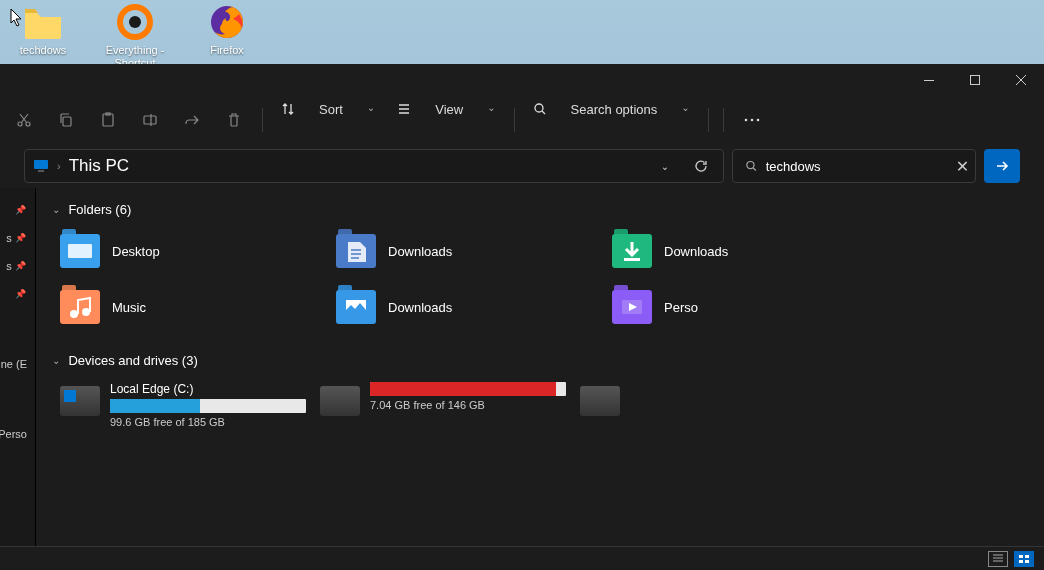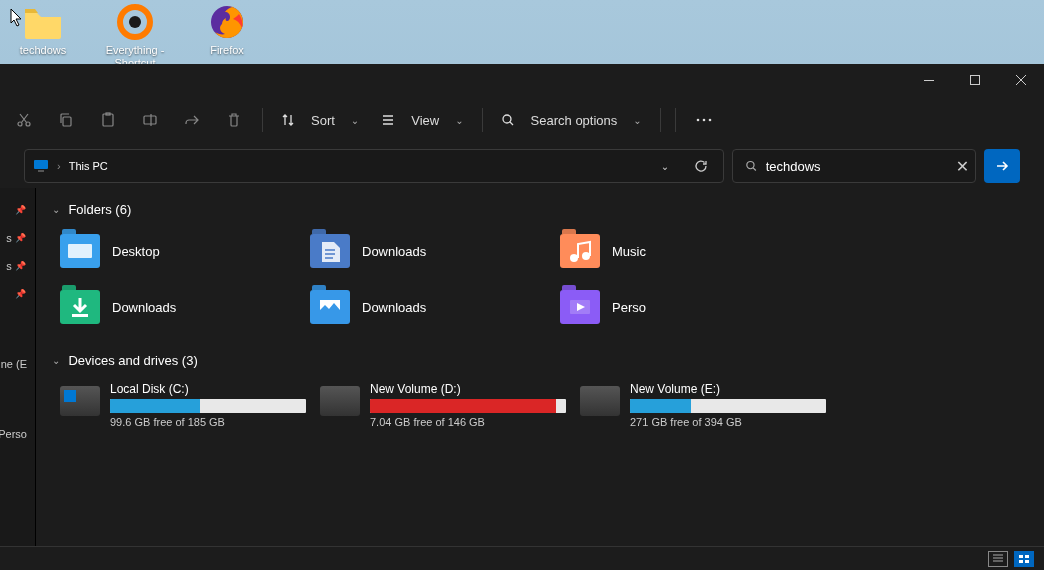--- a/index.html
+++ b/index.html
@@ -14,44 +14,44 @@
 
 .window { position: absolute; top: 64px; left: 0; width: 1044px; height: 506px; background: #1c1c1c; display: flex; flex-direction: column; }
 
 .titlebar { height: 32px; display: flex; justify-content: flex-end; align-items: center; }
 .winbtn { width: 46px; height: 32px; display: flex; align-items: center; justify-content: center; color: #ccc; cursor: pointer; }
 
 .toolbar { height: 48px; display: flex; align-items: center; padding: 0 4px; gap: 2px; }
 .tbtn { width: 40px; height: 36px; display: flex; align-items: center; justify-content: center; color: #888; cursor: pointer; border-radius: 4px; }
 .tbtn.enabled { color: #ddd; }
 .tsep { width: 1px; height: 24px; background: #3a3a3a; margin: 0 6px; }
-.tcombo { display: flex; align-items: center; gap: 16px; padding: 0 10px; height: 36px; color: #ddd; font-size: 13px; cursor: pointer; border-radius: 4px; }
+.tcombo { display: flex; align-items: flex-start; gap: 24px; padding: 0 10px; height: 36px; color: #ddd; font-size: 13px; cursor: pointer; border-radius: 4px; }
 .tcombo .chev { font-size: 10px; color: #aaa; }
 
 .addr-row { height: 44px; display: flex; align-items: center; padding: 0 24px; gap: 8px; }
 .addr-bar { flex: 1; height: 34px; background: #191919; border: 1px solid #3a3a3a; border-radius: 4px; display: flex; align-items: center; padding: 0 8px; gap: 8px; }
-.addr-bar .crumb { color: #fff; font-size: 11px; }
+.addr-bar .crumb { color: #fff; font-size: 17px; }
 .addr-bar .spacer { flex: 1; }
 .addr-bar .abtn { width: 28px; height: 28px; display: flex; align-items: center; justify-content: center; color: #ccc; cursor: pointer; }
 .search-bar { width: 244px; height: 34px; background: #191919; border: 1px solid #3a3a3a; border-radius: 4px; display: flex; align-items: center; padding: 0 0 0 12px; gap: 8px; }
 .search-bar .sico { color: #aaa; }
 .search-bar .stext { flex: 1; color: #fff; font-size: 13px; background: transparent; border: none; outline: none; }
 .search-bar .sclear { width: 28px; color: #ccc; cursor: pointer; text-align: center; }
 .go-btn { width: 36px; height: 34px; background: #0067c0; border-radius: 4px; display: flex; align-items: center; justify-content: center; color: #fff; cursor: pointer; }
 
 .body-row { flex: 1; display: flex; overflow: hidden; }
 .nav-pane { width: 36px; background: #191919; border-right: 1px solid #000; padding-top: 8px; }
 .nav-item { height: 28px; display: flex; align-items: center; justify-content: flex-end; padding-right: 8px; color: #ccc; font-size: 11px; gap: 4px; cursor: pointer; }
 .pin { font-size: 9px; }
 
 .content { flex: 1; padding: 8px 12px; overflow: auto; color: #fff; }
 .group-header { display: flex; align-items: center; gap: 8px; font-size: 13px; color: #fff; padding: 6px 4px; cursor: pointer; }
 .group-header .gchev { font-size: 10px; color: #aaa; }
 
-.folder-grid { display: grid; grid-template-columns: repeat(3, 250px); gap: 12px 0; padding: 6px 10px 18px 10px; }
+.folder-grid { display: grid; grid-template-columns: repeat(3, 250px); gap: 12px 26px; padding: 6px 10px 18px 10px; }
 .folder-item { display: flex; align-items: center; gap: 12px; height: 44px; cursor: pointer; border-radius: 4px; padding: 2px; }
 .folder-ico { width: 40px; height: 34px; border-radius: 3px; display: flex; align-items: center; justify-content: center; position: relative; }
 .folder-ico::before { content: ""; position: absolute; top: -5px; left: 2px; width: 14px; height: 5px; border-radius: 2px 2px 0 0; }
 .folder-name { font-size: 13px; color: #fff; }
 
 .drive-grid { display: grid; grid-template-columns: repeat(3, 250px); gap: 12px 10px; padding: 6px 10px; }
 .drive-item { display: flex; gap: 10px; cursor: pointer; border-radius: 4px; padding: 2px; }
 .drive-ico { width: 40px; height: 30px; background: linear-gradient(180deg, #555 0%, #333 100%); border-radius: 3px; position: relative; margin-top: 4px; }
 .drive-ico.windows::after { content: ""; position: absolute; top: 4px; left: 4px; width: 12px; height: 12px; background: #0078d4; }
 .drive-info { flex: 1; display: flex; flex-direction: column; gap: 3px; }
@@ -272,39 +272,39 @@
             <div class="folder-ico" style="background:#4a7bc8">
               <style>.folder-ico[style*='#4a7bc8']::before{background:#4a7bc8;filter:brightness(0.85)}</style>
               <svg width="40" height="34">
                 <path d="M12 8 h12 l6 6 v14 h-18 Z" fill="rgba(255,255,255,0.85)"></path>
                 <path d="M15 16 h10 M15 20 h10 M15 24 h8" stroke="#4a7bc8" stroke-width="1.5"></path>
               </svg>
             </div>
             <span class="folder-name">Downloads</span>
           </div>
           <div class="folder-item">
+            <div class="folder-ico" style="background:#1fb87f">
+              <style>.folder-ico[style*='#1fb87f']::before{background:#1fb87f;filter:brightness(0.85)}</style>
+              <svg width="40" height="34">
+                <path d="M20 8 v12 M14 15 l6 6 l6 -6" stroke="#fff" stroke-width="3" fill="none"></path>
+                <rect x="12" y="24" width="16" height="3" fill="#fff"></rect>
+              </svg>
+            </div>
+            <span class="folder-name">Downloads</span>
+          </div>
+          <div class="folder-item">
             <div class="folder-ico" style="background:#ff8c5a">
               <style>.folder-ico[style*='#ff8c5a']::before{background:#ff8c5a;filter:brightness(0.85)}</style>
               <svg width="40" height="34">
                 <circle cx="14" cy="24" r="4" fill="#fff"></circle>
                 <circle cx="26" cy="22" r="4" fill="#fff"></circle>
                 <path d="M18 24 V10 l12 -2 v14" stroke="#fff" stroke-width="2" fill="none"></path>
               </svg>
             </div>
             <span class="folder-name">Music</span>
-          </div>
-          <div class="folder-item">
-            <div class="folder-ico" style="background:#1fb87f">
-              <style>.folder-ico[style*='#1fb87f']::before{background:#1fb87f;filter:brightness(0.85)}</style>
-              <svg width="40" height="34">
-                <path d="M20 8 v12 M14 15 l6 6 l6 -6" stroke="#fff" stroke-width="3" fill="none"></path>
-                <rect x="12" y="24" width="16" height="3" fill="#fff"></rect>
-              </svg>
-            </div>
-            <span class="folder-name">Downloads</span>
           </div>
           <div class="folder-item">
             <div class="folder-ico" style="background:#3798e8">
               <style>.folder-ico[style*='#3798e8']::before{background:#3798e8;filter:brightness(0.85)}</style>
               <svg width="40" height="34">
                 <rect x="10" y="10" width="20" height="14" fill="#fff"></rect>
                 <path d="M10 20 l5 -5 l4 4 l5 -6 l6 7 v4 h-20 Z" fill="#3798e8"></path>
               </svg>
             </div>
             <span class="folder-name">Downloads</span>
@@ -321,46 +321,38 @@
           </div>
         </div>
       <div class="group-header">
         <span class="gchev">⌄</span>
         <span>Devices and drives (3)</span>
       </div>
       <div class="drive-grid" id="drive-grid">
           <div class="drive-item">
             <div class="drive-ico windows"></div>
             <div class="drive-info">
-              <span class="drive-name">Local Disk (C:)</span>
+              <span class="drive-name">Local Edge (C:)</span>
               <div class="drive-bar">
                 <div class="drive-fill" style="width:46%;background:#26a0da"></div>
               </div>
               <span class="drive-free">99.6 GB free of 185 GB</span>
             </div>
           </div>
           <div class="drive-item">
             <div class="drive-ico"></div>
             <div class="drive-info">
-              <span class="drive-name">New Volume (D:)</span>
               <div class="drive-bar">
                 <div class="drive-fill" style="width:95%;background:#da2626"></div>
               </div>
               <span class="drive-free">7.04 GB free of 146 GB</span>
             </div>
           </div>
           <div class="drive-item">
             <div class="drive-ico"></div>
-            <div class="drive-info">
-              <span class="drive-name">New Volume (E:)</span>
-              <div class="drive-bar">
-                <div class="drive-fill" style="width:31%;background:#26a0da"></div>
-              </div>
-              <span class="drive-free">271 GB free of 394 GB</span>
-            </div>
           </div>
         </div>
     </div>
   </div>
 
   <div class="statusbar">
     <div class="view-toggle">
         <svg width="12" height="10" stroke="#aaa">
           <path d="M1 1h10M1 4h10M1 7h10"></path>
         </svg>

